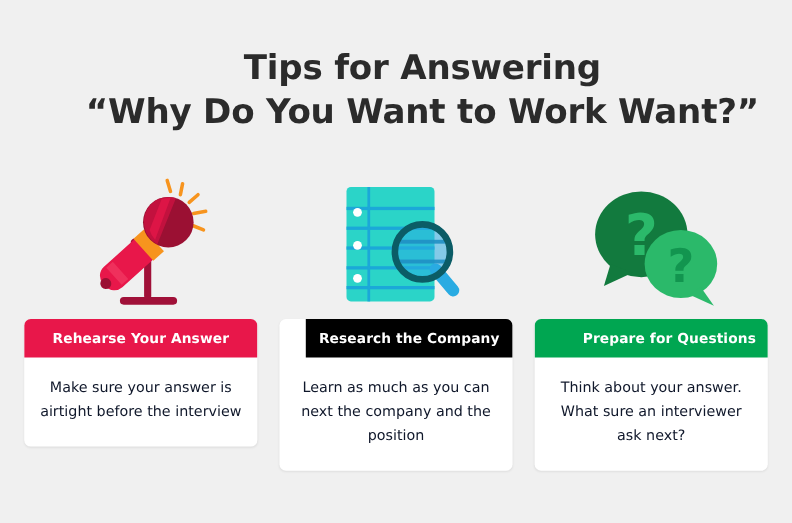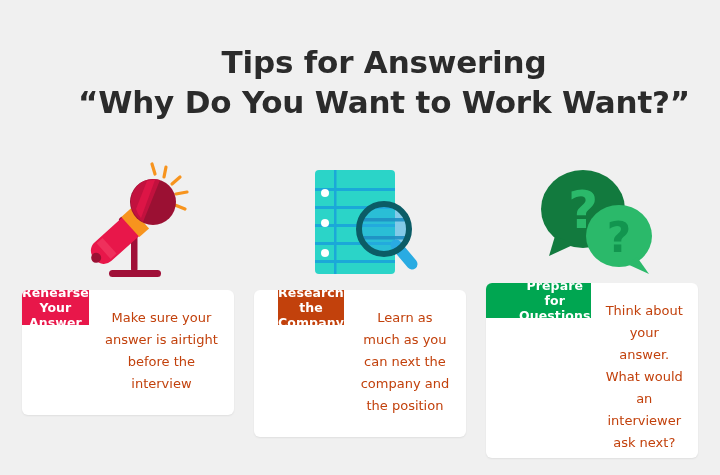--- a/index.html
+++ b/index.html
@@ -68,42 +68,42 @@
   }
 
   
   .card {
     width: 212px;
     background: #ffffff;
     border-radius: 6px;
     overflow: hidden;
     box-shadow: 0 1px 2px rgba(0,0,0,0.07);
     display: flex;
-    flex-direction: row;
+    flex-direction: column;
   }
   .card-header {
     height: 35px;
     display: flex;
     align-items: center;
     justify-content: center;
     color: #ffffff;
     font-family: "DejaVu Sans", sans-serif;
     font-weight: bold;
     font-size: 12.5px;
     letter-spacing: 0.1px;
     text-align: center;
   }
   .card-header.red   { background: #e8174a; }
-  .card-header.cyan  { background: #c2410c; margin-left: 24px; }
+  .card-header.cyan  { background: #000000; margin-left: 24px; }
   .card-header.green { background: #00a651; padding-left: 33px; }
 
   .card-body {
     padding: 17px 14px 20px 14px;
     text-align: center;
-    color: #c2410c;
+    color: #0f172a;
     font-family: "DejaVu Sans", sans-serif;
     font-size: 13px;
     line-height: 22px;
     min-height: 72px;
     box-sizing: border-box;
   }
 </style>
 </head>
 <body>
 
@@ -205,18 +205,18 @@
 
           <g>
             <ellipse cx="92" cy="78" rx="33" ry="31" fill="#2bb96a"></ellipse>
             <path d="M110 99 L122 116 L100 106 Z" fill="#2bb96a"></path>
             <text x="92" y="94" text-anchor="middle" font-family="DejaVu Sans, sans-serif" font-size="42" font-weight="bold" fill="#12954f">?</text>
           </g>
         </svg>
       </div>
       <div class="card">
         <div class="card-header green">Prepare for Questions</div>
-        <div class="card-body">Think about your answer. What would an interviewer ask next?</div>
+        <div class="card-body">Think about your answer. What sure an interviewer ask next?</div>
       </div>
     </div>
 
   </div>
 </div>
 
 </body></html>

